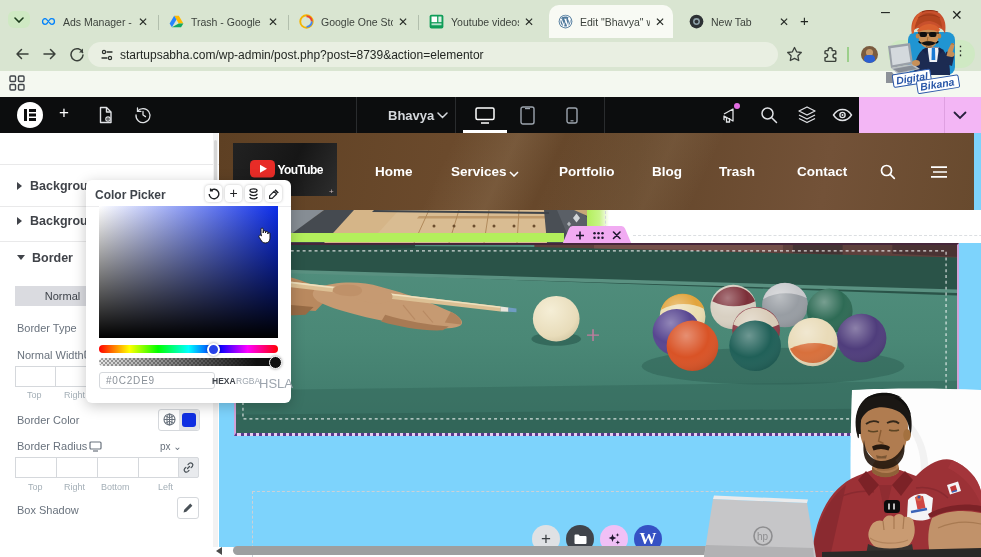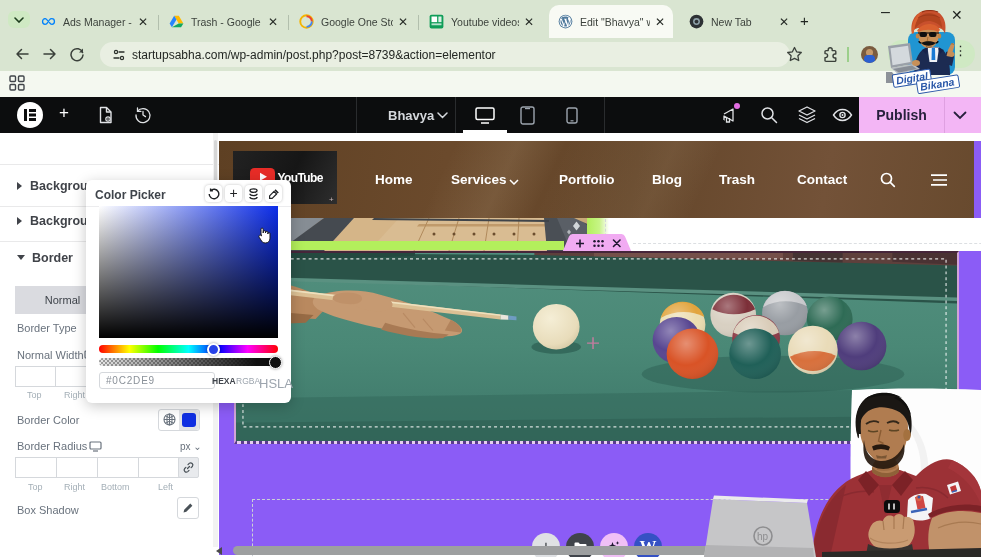--- a/index.html
+++ b/index.html
@@ -12,21 +12,21 @@
   .tab{position:absolute;top:5px;height:33px;display:flex;align-items:center;
     font-size:10.5px;color:#3c423c;white-space:nowrap;overflow:hidden;}
   .tab .fav{width:15px;height:15px;margin:0 7px 0 9px;flex:0 0 auto;}
   .tab .tx{overflow:hidden;text-overflow:clip;margin-right:5px;flex:1 1 auto;min-width:0;}
   .tab .cl{margin-left:auto;margin-right:8px;color:#272c27;font-size:12px;}
   .tabsep{position:absolute;top:15px;width:1px;height:15px;background:#b2bfad;}
   #activetab{background:#f8faf4;border-radius:10px 10px 0 0;}
   .wctrl{position:absolute;top:5px;color:#202520;font-size:15px;}
 
   #addrbar{left:0;top:38px;width:981px;height:33px;background:#d9e5d1;}
-  #urlpill{position:absolute;left:100px;top:4px;width:690px;height:25px;
+  #urlpill{position:absolute;left:88px;top:4px;width:690px;height:25px;
     border-radius:13px;background:#e9efe2;display:flex;align-items:center;}
   #urltx{font-size:12px;color:#232723;margin-left:32px;}
   .navic{position:absolute;top:6px;color:#3a403a;}
 
   #bookrow{left:0;top:71px;width:981px;height:26px;background:#f4f8f0;}
 
   
   #ebar{left:0;top:97px;width:981px;height:36px;background:#0c0d0e;}
   .ebtx{color:#d5d8dc;font-size:13px;font-weight:bold;}
   #publish{position:absolute;left:859px;top:0;width:122px;height:36px;background:#f3b6f5;}
@@ -38,27 +38,27 @@
   #sidebar{left:0;top:133px;width:219px;height:414px;background:#fff;}
   .sb-title{position:absolute;left:0;top:10px;width:219px;text-align:center;
     font-size:13px;font-weight:bold;color:#333;}
   .sb-sec{position:absolute;left:17px;font-size:12.5px;font-weight:bold;color:#404349;}
   .sb-div{position:absolute;left:0;width:219px;height:1px;background:#e9e9ea;}
   .sb-lbl{position:absolute;font-size:11px;color:#69727d;}
   .tri-r{display:inline-block;width:0;height:0;border-top:4px solid transparent;
     border-bottom:4px solid transparent;border-left:5px solid #404349;margin-right:8px;}
   .tri-d{display:inline-block;width:0;height:0;border-left:4px solid transparent;
     border-right:4px solid transparent;border-top:5px solid #404349;margin-right:7px;vertical-align:2px;}
-  #normalpill{position:absolute;left:15px;top:153px;width:95px;height:28px;background:#dadbe0;
+  #normalpill{position:absolute;left:15px;top:153px;width:95px;height:20px;background:#dadbe0;
     font-size:11px;color:#3f444b;display:flex;align-items:center;justify-content:center;}
   .inpbox{position:absolute;height:19px;background:#fff;border:1px solid #d5d8dc;}
   .tinylbl{position:absolute;font-size:9px;color:#a4afb7;}
 
   
-  #preview{left:219px;top:133px;width:762px;height:414px;background:#8b5cf6;margin-top:8px;}
+  #preview{left:219px;top:133px;width:762px;height:414px;background:#7dd3fc;}
   #siteheader{position:absolute;left:0;top:0;width:755px;height:77px;
     background:linear-gradient(115deg,rgba(255,255,255,0) 30%,rgba(255,235,200,.10) 38%,rgba(255,255,255,0) 44%,rgba(255,235,200,.08) 58%,rgba(255,255,255,0) 64%),
     linear-gradient(100deg,#5e4023 0%,#6b4a2c 30%,#64462a 55%,#735238 80%,#684a2e 100%);}
   #ytbox{position:absolute;left:14px;top:10px;width:104px;height:53px;
     background:linear-gradient(115deg,#222 0%,#161616 55%,#2e2e2e 100%);}
   .navlink{position:absolute;top:31px;color:#fff;font-size:13.5px;font-weight:bold;}
 
   
   #poolsec{position:absolute;left:15px;top:110px;width:721px;height:188px;
     border-top:2px solid #46263a;border-left:2px solid #d2a3d8;border-right:2px solid #d2a3d8;
@@ -247,21 +247,20 @@
         <path d="M10 2l8 4-8 4-8-4z" fill="none" stroke="#e0e2e5" stroke-width="1.3" stroke-linejoin="round"></path>
         <path d="M2 10l8 4 8-4" fill="none" stroke="#e0e2e5" stroke-width="1.3" stroke-linejoin="round"></path>
         <path d="M2 13.5l8 4 8-4" fill="none" stroke="#e0e2e5" stroke-width="1.3" stroke-linejoin="round"></path>
       </svg>
     <svg style="position:absolute;left:832px;top:11px" width="21" height="14" viewBox="0 0 21 14">
         <path d="M1.5 7S5 1.5 10.5 1.5 19.5 7 19.5 7s-3.5 5.5-9 5.5S1.5 7 1.5 7z" fill="none" stroke="#e0e2e5" stroke-width="1.4"></path>
         <circle cx="10.5" cy="7" r="2.6" fill="none" stroke="#e0e2e5" stroke-width="1.4"></circle>
         <circle cx="10.5" cy="7" r="1" fill="#e0e2e5"></circle>
       </svg>
     <div id="publish">
-        <div class="ptx">Publish</div>
         <div id="pubdiv"></div>
       <svg style="position:absolute;left:94px;top:14px" width="14" height="9" viewBox="0 0 14 9">
           <path d="M1.5 1.5L7 7l5.5-5.5" stroke="#27203c" stroke-width="1.8" fill="none" stroke-linecap="round"></path>
         </svg>
     </div>
   </div>
 
   <div class="abs" id="sidebar">
     <div class="sb-div" style="top:31px"></div>
     <div class="sb-sec" style="top:46px"><span class="tri-r"></span>Background</div>
@@ -271,21 +270,21 @@
     <div class="sb-sec" style="top:118px"><span class="tri-d"></span>Border</div>
     <div id="normalpill">Normal</div>
     <div class="sb-lbl" style="left:17px;top:189px">Border Type</div>
     <div class="sb-lbl" style="left:17px;top:216px">Normal Width</div>
     <div class="inpbox" style="left:15px;top:233px;width:39px"></div>
     <div class="inpbox" style="left:55px;top:233px;width:39px"></div>
     <div class="tinylbl" style="left:27px;top:257px">Top</div>
     <div class="tinylbl" style="left:64px;top:257px">Right</div>
     <div class="sb-lbl" style="left:17px;top:281px">Border Color</div>
     <div class="sb-lbl" style="left:17px;top:307px">Border Radius</div>
-    <div class="sb-lbl" style="left:180px;top:308px;font-size:10px">px ⌄</div>
+    <div class="sb-lbl" style="left:160px;top:308px;font-size:10px">px ⌄</div>
     <div class="inpbox" style="left:15px;top:324px;width:40px"></div>
     <div class="inpbox" style="left:56px;top:324px;width:40px"></div>
     <div class="inpbox" style="left:97px;top:324px;width:40px"></div>
     <div class="inpbox" style="left:138px;top:324px;width:40px"></div>
     <div class="tinylbl" style="left:28px;top:349px">Top</div>
     <div class="tinylbl" style="left:64px;top:349px">Right</div>
     <div class="tinylbl" style="left:101px;top:349px">Bottom</div>
     <div class="tinylbl" style="left:158px;top:349px">Left</div>
     <div class="sb-lbl" style="left:17px;top:371px">Box Shadow</div>
     <svg style="position:absolute;left:84px;top:217px" width="13" height="11" viewBox="0 0 13 11">

